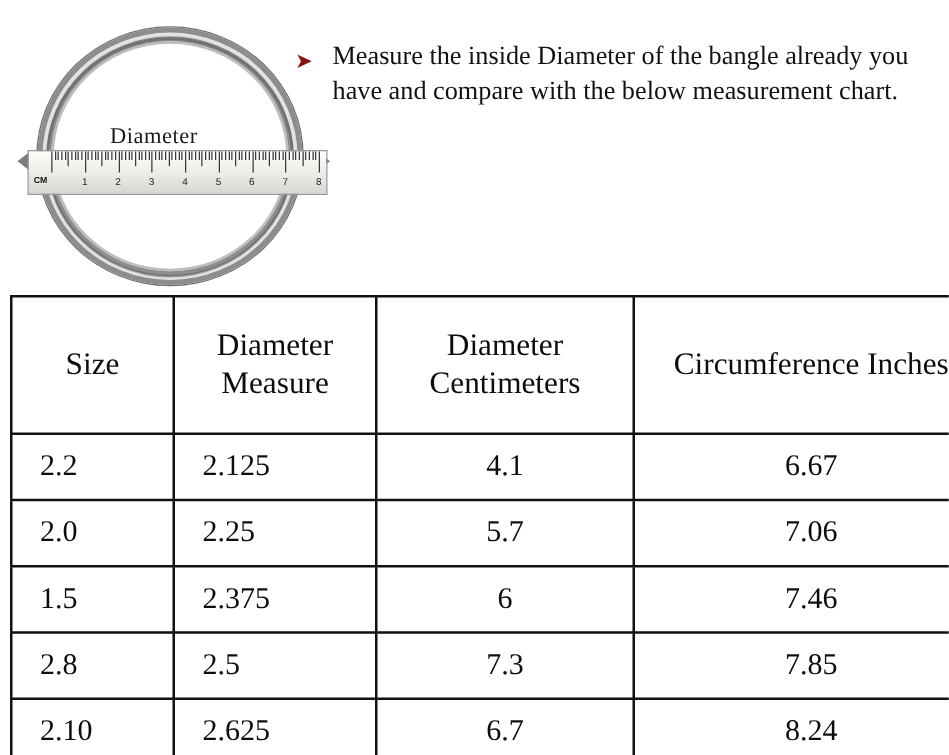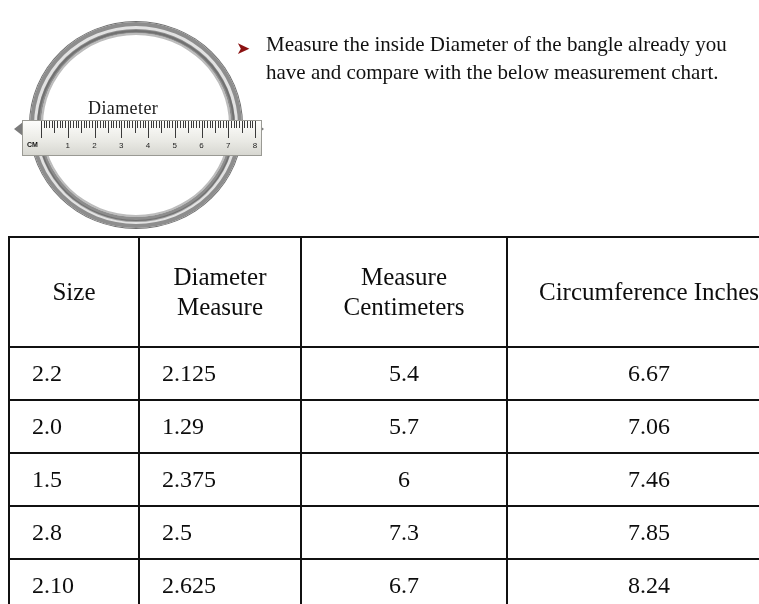--- a/index.html
+++ b/index.html
@@ -317,34 +317,34 @@
       <div id="instruction-text">Measure the inside Diameter of the bangle already you have and compare with the below measurement chart.</div>
     </div>
 
   </div>
 
   <table id="size-table">
     <thead>
       <tr>
         <th class="c0">Size</th>
         <th class="c1">Diameter Measure</th>
-        <th class="c2">Measure Centimeters</th>
+        <th class="c2">Diameter Centimeters</th>
         <th class="c3">Circumference Inches</th>
       </tr>
     </thead>
     <tbody>
       <tr>
         <td class="c0 col-size">2.2</td>
         <td class="c1 col-in">2.125</td>
-        <td class="c2">5.4</td>
+        <td class="c2">4.1</td>
         <td class="c3">6.67</td>
       </tr>
       <tr>
         <td class="c0 col-size">2.0</td>
-        <td class="c1 col-in">1.29</td>
+        <td class="c1 col-in">2.25</td>
         <td class="c2">5.7</td>
         <td class="c3">7.06</td>
       </tr>
       <tr>
         <td class="c0 col-size">1.5</td>
         <td class="c1 col-in">2.375</td>
         <td class="c2">6</td>
         <td class="c3">7.46</td>
       </tr>
       <tr>

